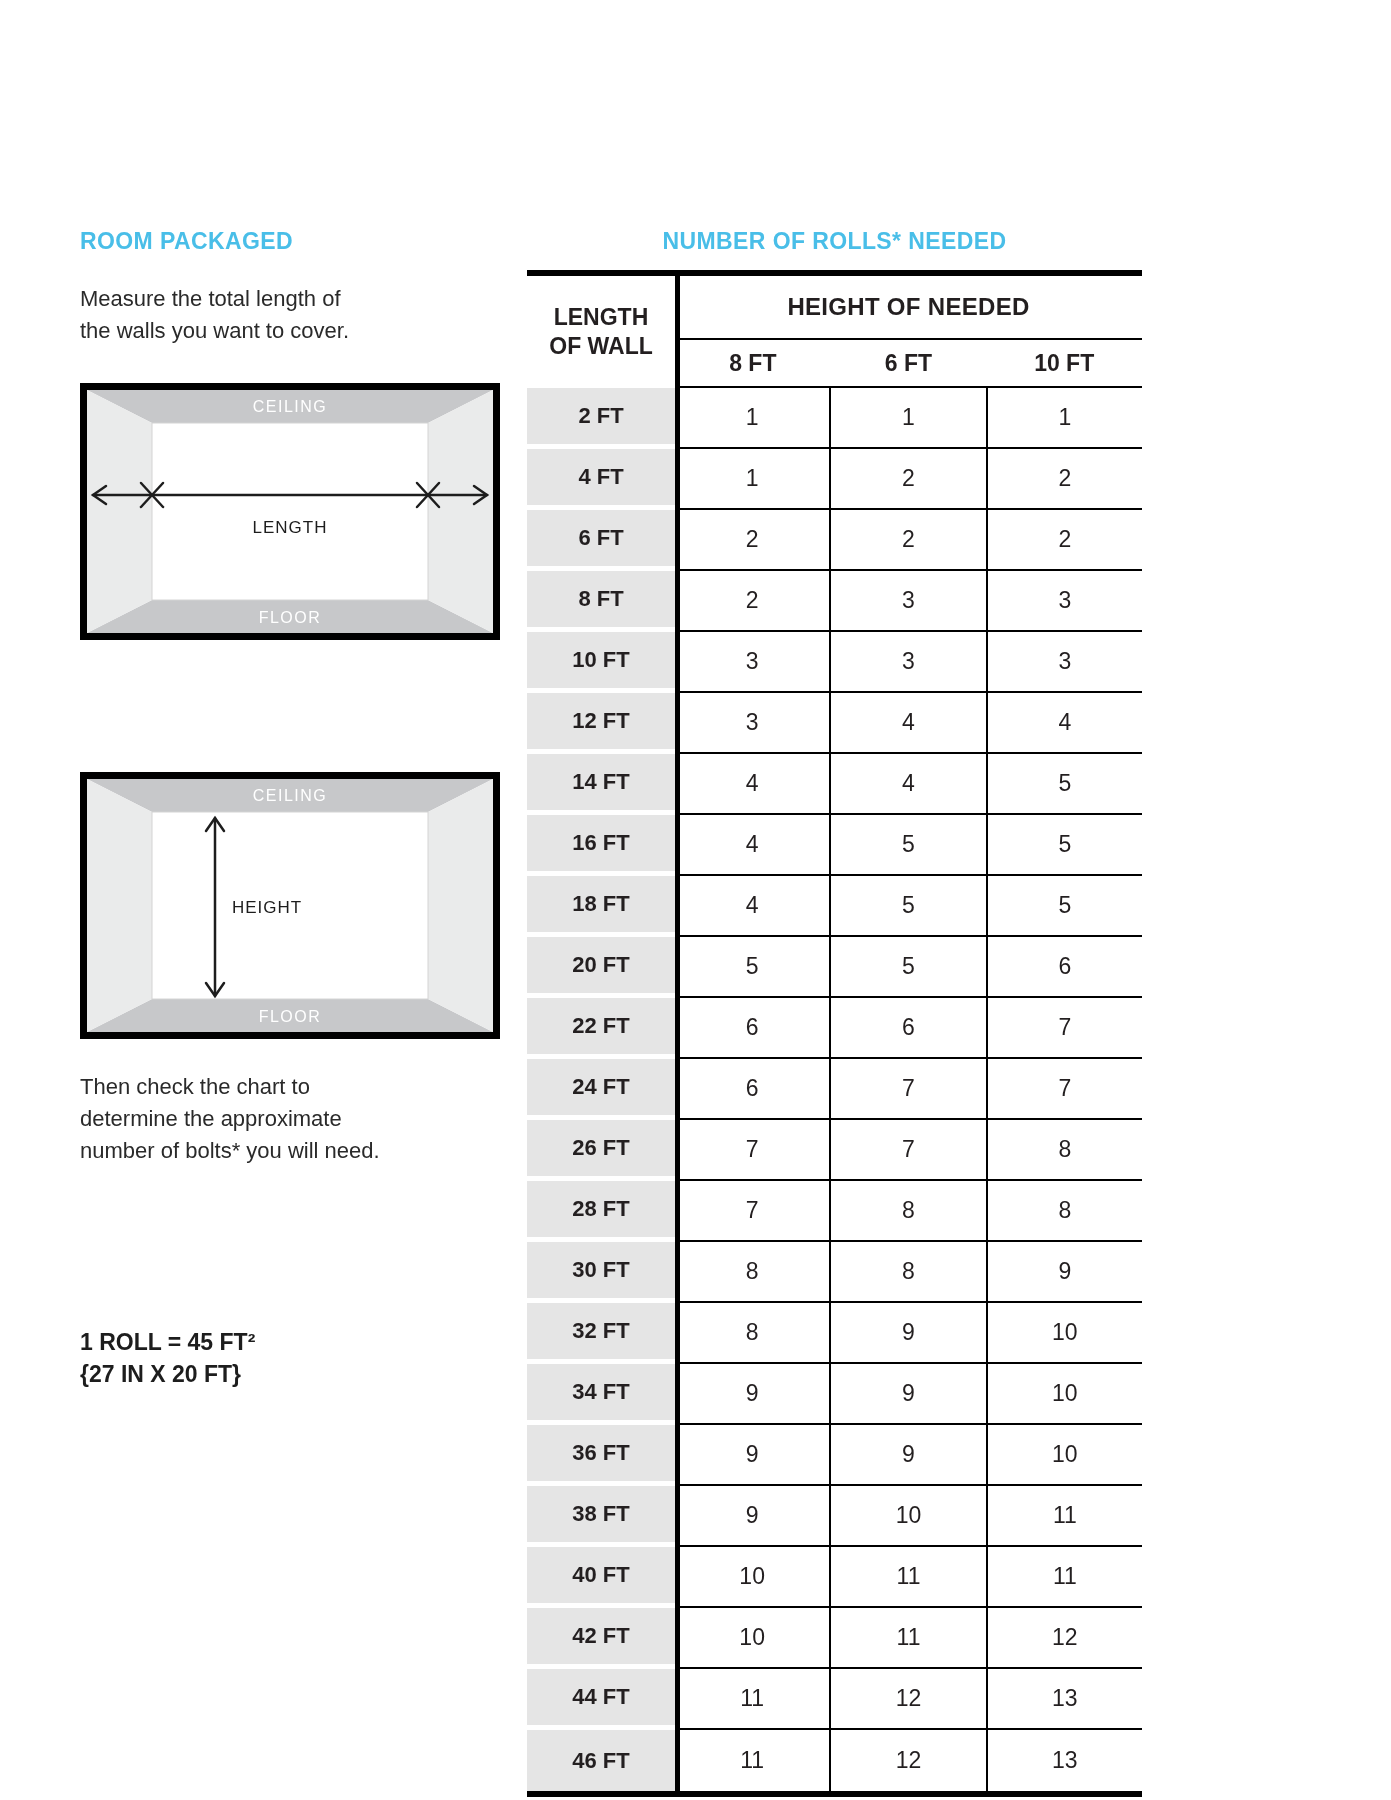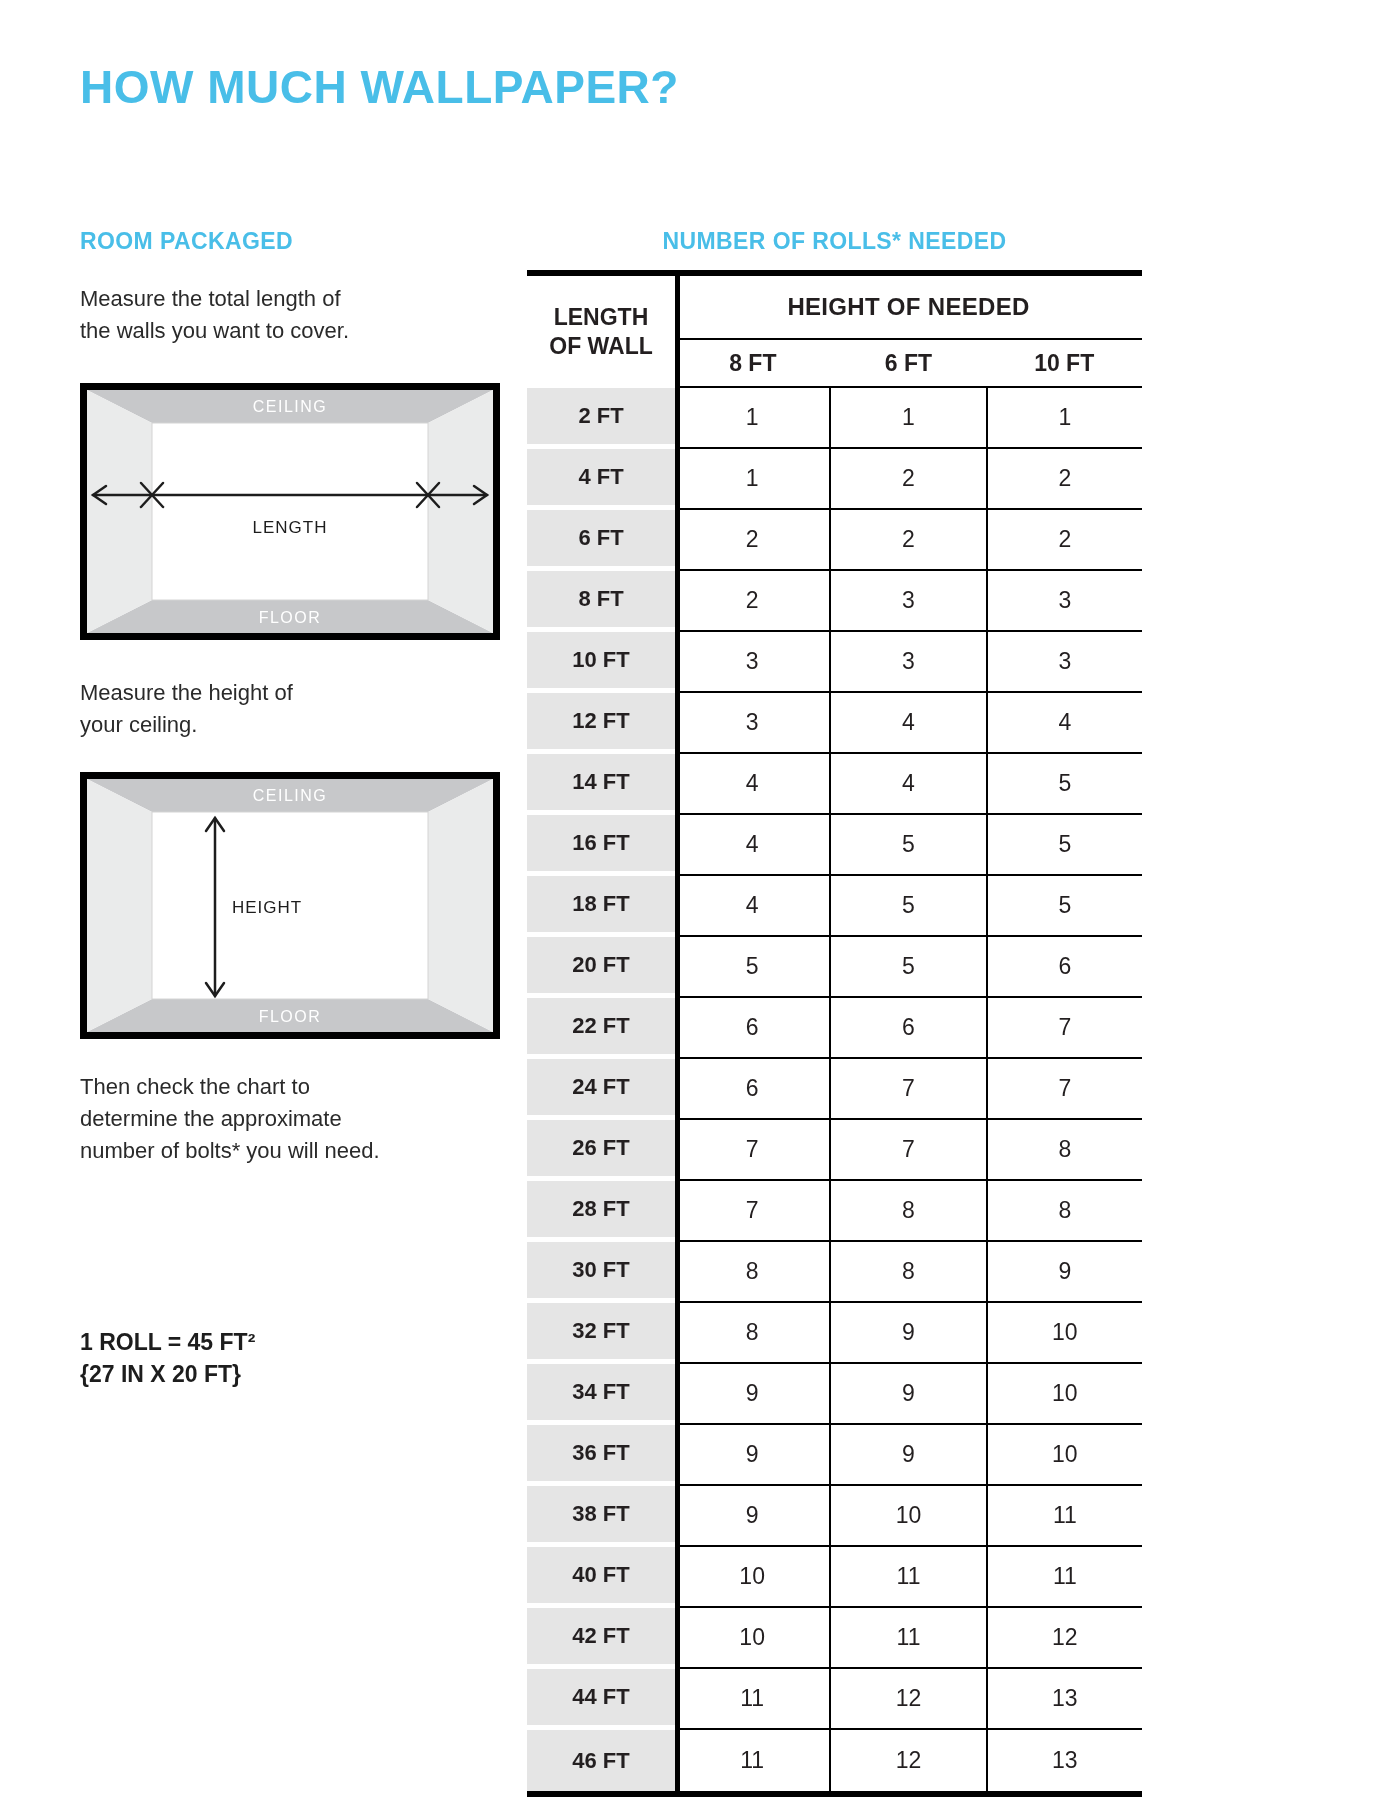--- a/index.html
+++ b/index.html
@@ -91,21 +91,20 @@
   }
   .tcell:last-child { border-right: none; }
   .trow:last-child .tcell { border-bottom: none; }
   .trow:last-child .tlabel { border-bottom: none; }
 </style>
 </head>
 <body>
 
 <div class="page">
 
-  <h1 class="title">HOW MUCH WALLPAPER?</h1>
 
   <h2 class="section-heading" id="room-estimates">ROOM PACKAGED</h2>
 
   <p class="para" id="para1">Measure the total length of
 the walls you want to cover.</p>
 
   <div class="diagram" id="diagram1">
     <svg viewBox="0 0 420 257">
       <rect x="3.5" y="3.5" width="413" height="250" fill="#ffffff" stroke="#000000" stroke-width="7"></rect>
       <polygon points="7,7 413,7 348,40 72,40" fill="#c7c8ca"></polygon>
@@ -121,22 +120,20 @@
         <line x1="61" y1="124" x2="83" y2="100"></line>
         <line x1="337" y1="100" x2="359" y2="124"></line>
         <line x1="337" y1="124" x2="359" y2="100"></line>
       </g>
       <text class="room-label" x="210" y="29" text-anchor="middle">CEILING</text>
       <text class="room-label" x="210" y="240" text-anchor="middle">FLOOR</text>
       <text class="measure-label" x="210" y="150" text-anchor="middle">LENGTH</text>
     </svg>
   </div>
 
-  <p class="para" id="para2">Measure the height of
-your ceiling.</p>
 
   <div class="diagram" id="diagram2">
     <svg viewBox="0 0 420 267">
       <rect x="3.5" y="3.5" width="413" height="260" fill="#ffffff" stroke="#000000" stroke-width="7"></rect>
       <polygon points="7,7 413,7 348,40 72,40" fill="#c7c8ca"></polygon>
       <polygon points="7,260 413,260 348,227 72,227" fill="#c7c8ca"></polygon>
       <polygon points="7,7 72,40 72,227 7,260" fill="#eaebeb"></polygon>
       <polygon points="413,7 348,40 348,227 413,260" fill="#eaebeb"></polygon>
       <rect x="72" y="40" width="276" height="187" fill="#ffffff" stroke="#d4d4d4" stroke-width="1"></rect>
       <g stroke="#1d1d1d" stroke-width="2.5" fill="none" stroke-linecap="round">

